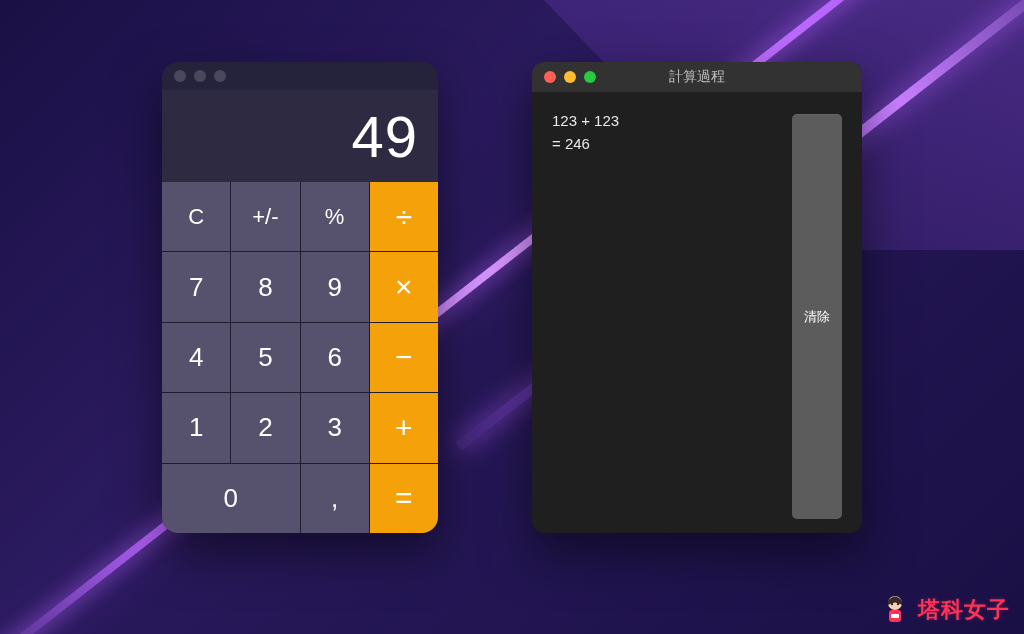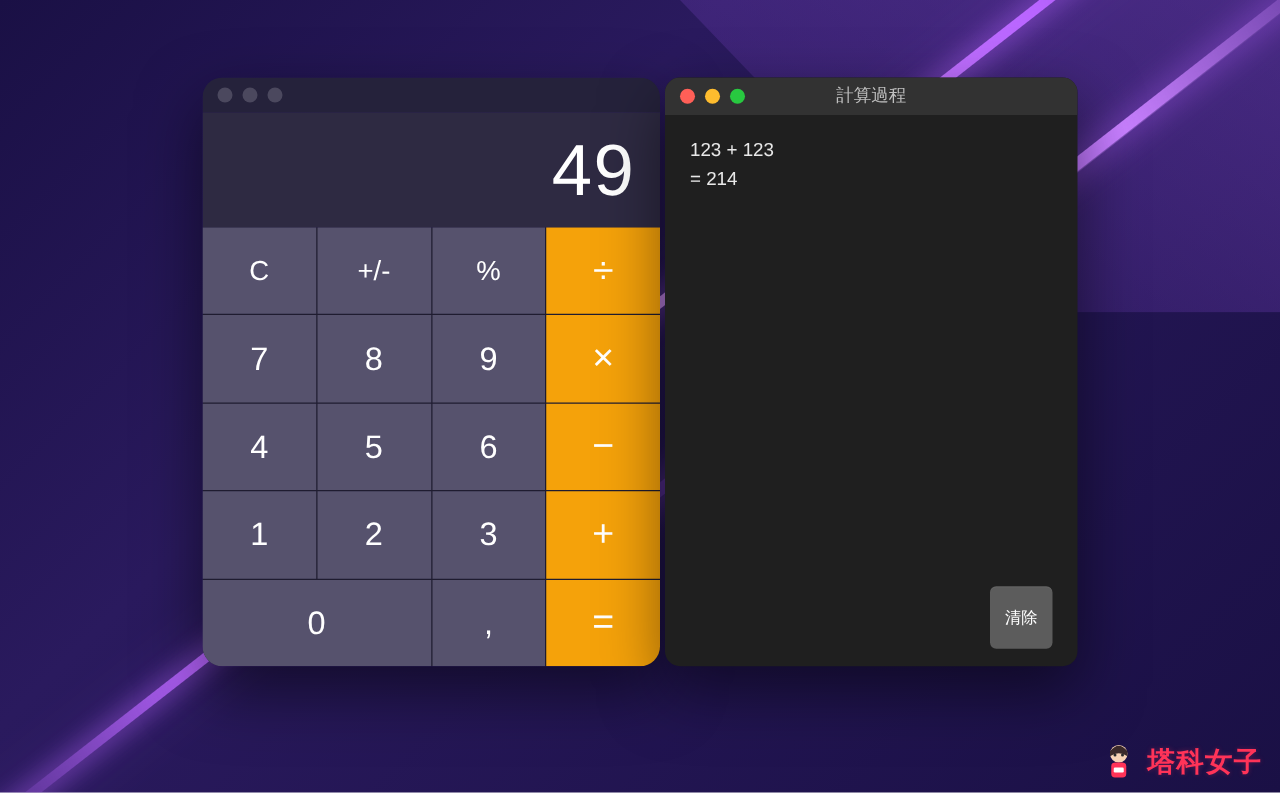--- a/index.html
+++ b/index.html
@@ -40,21 +40,21 @@
       right: 0;
       width: 600px;
       height: 250px;
       background: linear-gradient(210deg, rgba(140,80,220,0.35), rgba(60,30,120,0.2));
       clip-path: polygon(20% 0, 100% 0, 100% 100%, 60% 100%);
     }
     .calculator {
       position: absolute;
       left: 162px;
       top: 62px;
-      width: 366px;
+      width: 276px;
       height: 471px;
       border-radius: 16px;
       overflow: hidden;
       box-shadow: 0 20px 50px rgba(0,0,0,0.5);
       display: flex;
       flex-direction: column;
     }
     .calc-title {
       height: 28px;
       background: #25223b;
@@ -147,21 +147,21 @@
       font-size: 14px;
       font-weight: 400;
     }
     .tape-body {
       flex: 1;
       padding: 18px 20px 12px;
       color: #e8e8e8;
       font-size: 15px;
       line-height: 1.5;
       display: flex;
-      flex-direction: column;
+      flex-direction: row;
     }
     .tape-entries { flex: 1; }
     .tape-entry { margin-bottom: 20px; }
     .tape-expr { }
     .tape-result { }
     .tape-footer {
       display: flex;
       justify-content: flex-end;
       padding: 4px 0 2px;
     }
@@ -241,21 +241,21 @@
       <div class="tdot red"></div>
       <div class="tdot yellow"></div>
       <div class="tdot green"></div>
     </div>
     <div class="tape-title">計算過程</div>
   </div>
   <div class="tape-body">
     <div class="tape-entries">
       <div class="tape-entry">
         <div class="tape-expr">123 + 123</div>
-        <div class="tape-result">= 214</div>
+        <div class="tape-result">= 246</div>
       </div>
     </div>
     <div class="tape-footer">
       <button class="clear-btn">清除</button>
     </div>
   </div>
 </div>
 
 <div class="watermark">
   <span>

